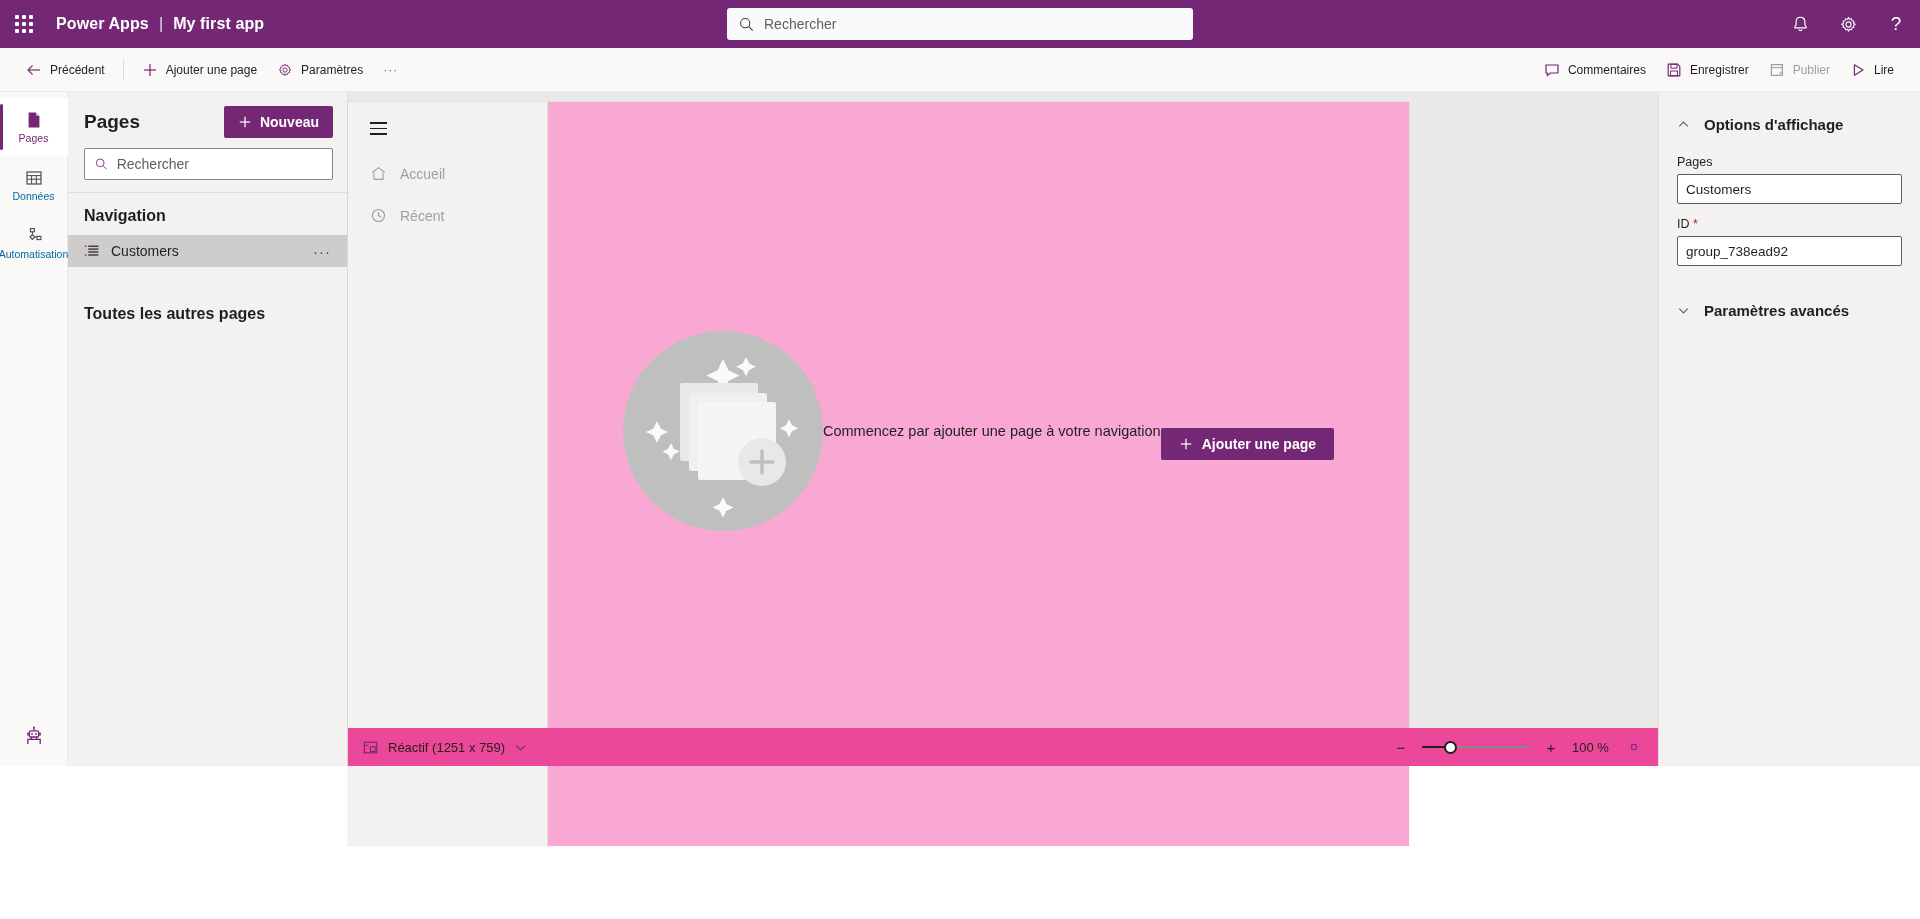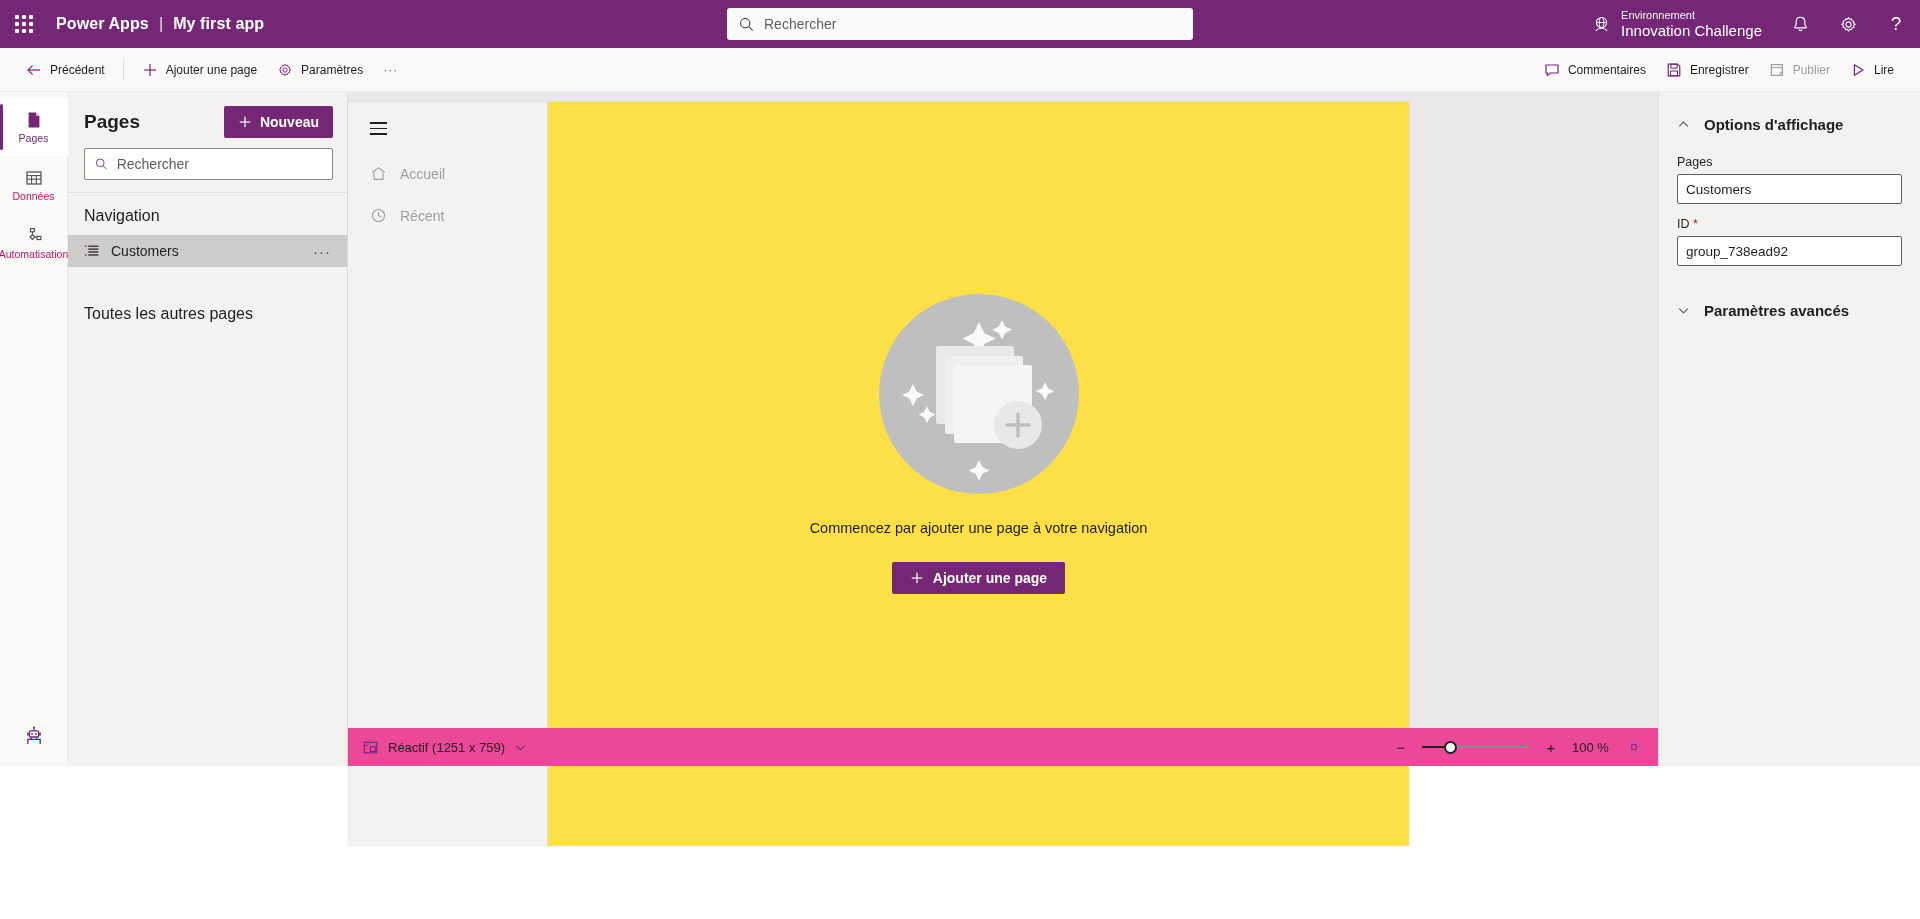--- a/index.html
+++ b/index.html
@@ -89,21 +89,21 @@
   
   .rail {
     width: 68px; flex: 0 0 68px; background: #faf9f8;
     border-right: 1px solid #edebe9;
     display: flex; flex-direction: column; align-items: center;
     padding-top: 6px; position: relative;
   }
   .rail-item {
     width: 68px; height: 58px; display: flex; flex-direction: column;
     align-items: center; justify-content: center; gap: 3px;
-    cursor: pointer; position: relative; color: #be185d;
+    cursor: pointer; position: relative; color: #0369a1;
   }
   .rail-item .lbl { font-size: 10.5px; line-height: 1; white-space: nowrap; }
   .rail-item.active { background: #ffffff; color: #742774; }
   .rail-item.active::before {
     content: ""; position: absolute; left: 0; top: 6px; bottom: 6px;
     width: 3px; background: #742774; border-radius: 2px;
   }
   .rail-bottom { margin-top: auto; padding-bottom: 10px; }
   .rail-bot-btn { width: 40px; height: 40px; display:flex; align-items:center; justify-content:center; cursor:pointer; }
 
@@ -130,21 +130,21 @@
     height: 32px; background: #ffffff; border: 1px solid #8a8886; border-radius: 2px;
     display: flex; align-items: center; gap: 9px; padding: 0 10px;
   }
   .panel-search input {
     border: 0; outline: 0; background: transparent; width: 100%;
     font-family: "Liberation Sans", sans-serif; font-size: 14px; color: #201f1e;
   }
   .panel-search input::placeholder { color: #605e5c; }
   .panel-divider { height: 1px; background: #e1dfdd; margin: 0; }
   .group-title {
-    font-size: 16px; font-weight: normal; color: #201f1e;
+    font-size: 16px; font-weight: bold; color: #201f1e;
     padding: 14px 16px 10px 16px;
   }
   .nav-row {
     display: flex; align-items: center; gap: 11px;
     height: 32px; padding: 0 12px 0 16px; cursor: pointer;
     font-size: 14px; color: #201f1e;
   }
   .nav-row.selected { background: #cfcdcb; }
   .nav-row .more {
     margin-left: auto; color: #484644; font-size: 15px; letter-spacing: 1px;
@@ -177,22 +177,22 @@
   .hamburger { padding: 6px 0 14px 22px; cursor: pointer; }
   .hamburger span {
     display: block; width: 17px; height: 1.6px; background: #201f1e; margin-bottom: 4px;
   }
   .sn-item {
     display: flex; align-items: center; gap: 13px;
     height: 42px; padding-left: 22px; color: #a19f9d; font-size: 14px;
     cursor: pointer;
   }
   .app-main {
-    flex: 1 1 auto; background: #fde047;
-    display: flex; flex-direction: column; align-items: center; justify-content: center;
+    flex: 1 1 auto; background: #f9a8d4;
+    display: flex; flex-direction: row; align-items: center; justify-content: center;
     padding-bottom: 60px;
   }
   .empty-illus { margin-bottom: 22px; }
   .empty-text { font-size: 14.5px; color: #201f1e; margin-bottom: 26px; }
   .btn-add-page {
     background: #742774; color: #fff; border: 0; border-radius: 2px;
     height: 32px; padding: 0 18px; font-size: 14px; font-weight: 600;
     display: inline-flex; align-items: center; gap: 9px; cursor: pointer;
     font-family: "Liberation Sans", sans-serif;
   }
@@ -272,32 +272,20 @@
       <div class="topsearch">
         <svg width="15" height="15" viewBox="0 0 16 16">
           <circle cx="6.6" cy="6.6" r="4.9" fill="none" stroke="#3b3a39" stroke-width="1.1"></circle>
           <line x1="10.3" y1="10.3" x2="14.6" y2="14.6" stroke="#3b3a39" stroke-width="1.1"></line>
         </svg>
         <input type="text" placeholder="Rechercher" style="">
       </div>
     </div>
 
     <div class="top-right">
-      <div class="env">
-        <svg width="19" height="19" viewBox="0 0 20 20">
-          <circle cx="10" cy="8" r="5.4" fill="none" stroke="#fff" stroke-width="1.1"></circle>
-          <ellipse cx="10" cy="8" rx="2.4" ry="5.4" fill="none" stroke="#fff" stroke-width="1"></ellipse>
-          <line x1="4.7" y1="8" x2="15.3" y2="8" stroke="#fff" stroke-width="1"></line>
-          <path d="M4 16.6c1.6-1.9 4-2.6 6-2.6s4.4.7 6 2.6" fill="none" stroke="#fff" stroke-width="1.2"></path>
-        </svg>
-        <span class="env-txt">
-          <span class="env-label">Environnement</span>
-          <span class="env-name">Innovation Challenge</span>
-        </span>
-      </div>
       <div class="ticon">
         <svg width="19" height="19" viewBox="0 0 20 20">
           <path d="M10 2.4c-2.7 0-4.6 2-4.6 4.7v3.1L4 12.6v.9h12v-.9l-1.4-2.4V7.1c0-2.7-1.9-4.7-4.6-4.7z" fill="none" stroke="#fff" stroke-width="1.2" stroke-linejoin="round"></path>
           <path d="M8.2 15.2a1.9 1.9 0 0 0 3.6 0" fill="none" stroke="#fff" stroke-width="1.2"></path>
         </svg>
       </div>
       <div class="ticon">
         <svg width="19" height="19" viewBox="0 0 20 20">
           <circle cx="10" cy="10" r="2.7" fill="none" stroke="#fff" stroke-width="1.2"></circle>
           <path d="M10 2.6l1 1.9 2.1-.5.6 2.1 2.1.6-.5 2.1 1.9 1-1.9 1 .5 2.1-2.1.6-.6 2.1-2.1-.5-1 1.9-1-1.9-2.1.5-.6-2.1-2.1-.6.5-2.1-1.9-1 1.9-1-.5-2.1 2.1-.6.6-2.1 2.1.5z" fill="none" stroke="#fff" stroke-width="1.1" stroke-linejoin="round"></path>

